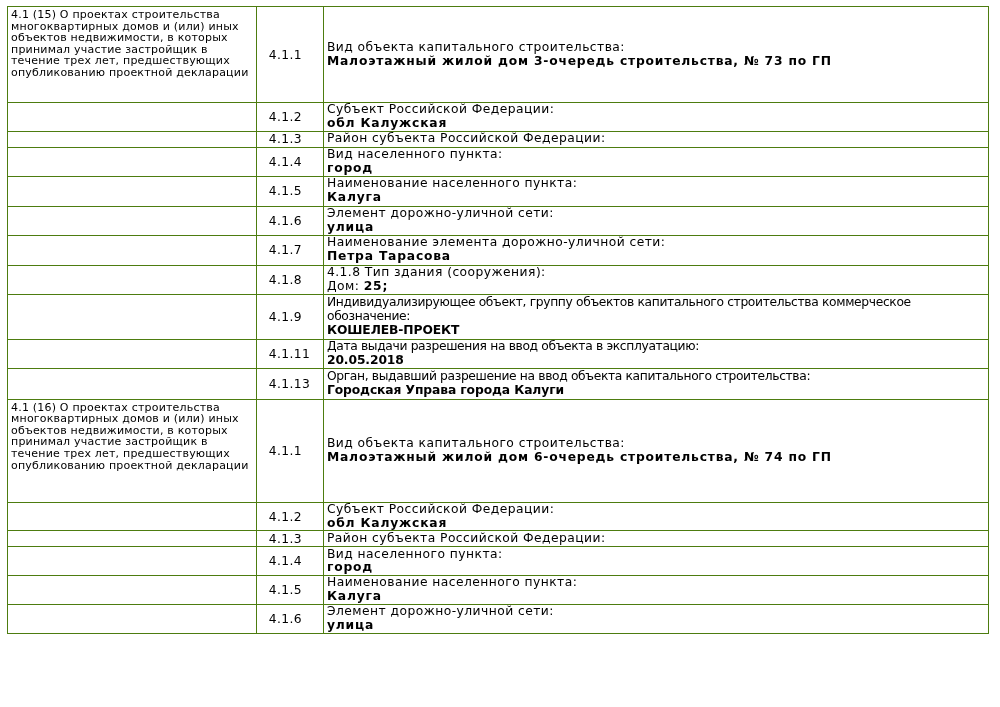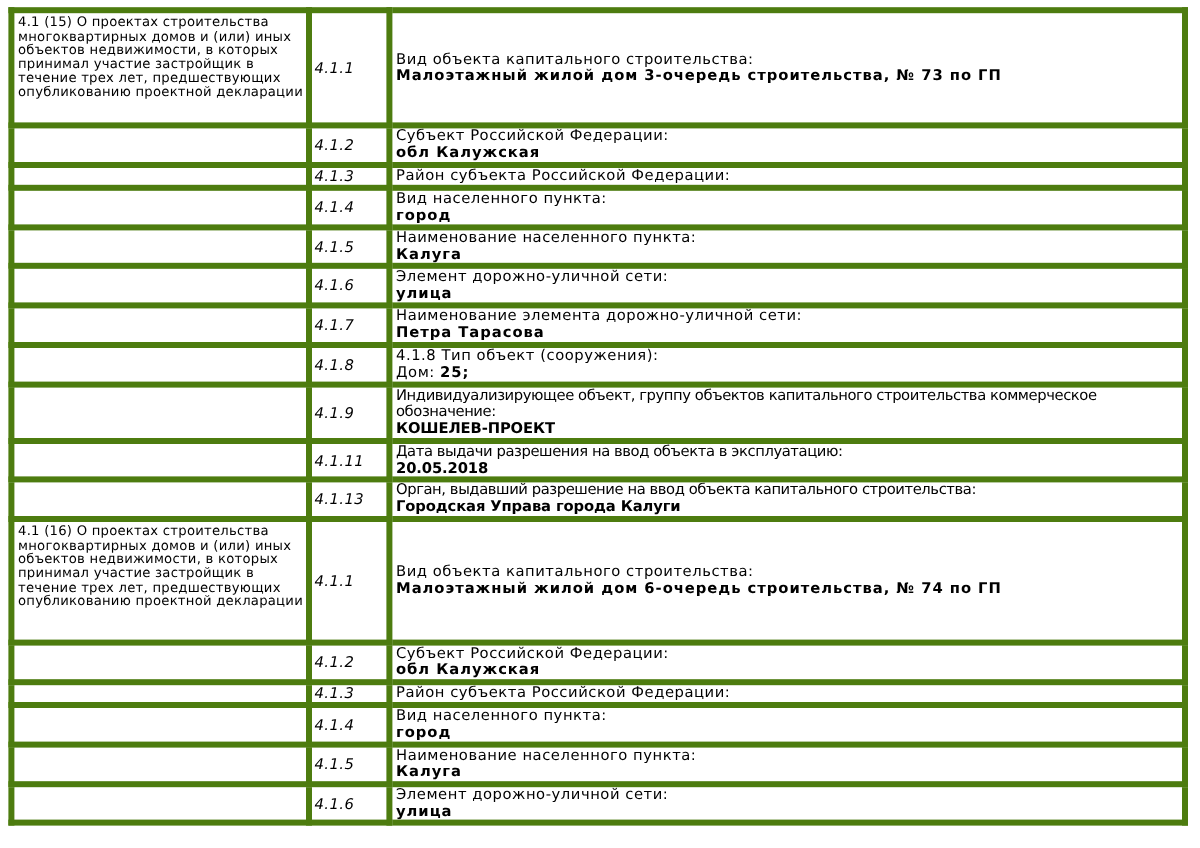--- a/index.html
+++ b/index.html
@@ -17,37 +17,36 @@
     height: 707px;
     overflow: hidden;
   }
   table.decl {
     border-collapse: collapse;
     table-layout: fixed;
     margin: 6px 0 0 7px;
     width: 982px;
   }
   td {
-    border: 5px solid #4d7c0f;
+    border: 1px solid #4d7c0f;
     padding: 0;
     vertical-align: middle;
     overflow: hidden;
   }
   td.c1 {
     font-size: 11px;
     line-height: 11.6px;
     letter-spacing: 0.2px;
     vertical-align: top;
     padding: 2px 2px 2px 3px;
   }
   td.c2 {
     font-size: 12.3px;
     letter-spacing: 0.4px;
-    padding-left: 2px;
-    font-style: italic;
+    padding-left: 12px;
   }
   td.c3 {
     font-size: 12.3px;
     line-height: 13.9px;
     letter-spacing: 0.45px;
     padding: 0 2px 0 3px;
   }
   td.c3 .lbl {
     font-weight: normal;
     overflow-wrap: anywhere;
@@ -132,21 +131,21 @@
           <td class="c2">4.1.7</td>
           <td class="c3">
             <div class="lbl">Наименование элемента дорожно-уличной сети:</div>
             <div class="val">Петра Тарасова</div>
           </td>
         </tr>
         <tr style="height: 29px;">
           <td class="c1"></td>
           <td class="c2">4.1.8</td>
           <td class="c3">
-            <div class="lbl">4.1.8 Тип объект (сооружения):</div>
+            <div class="lbl">4.1.8 Тип здания (сооружения):</div>
             <div class="val"><span class="vpre">Дом: </span><span>25;</span></div>
           </td>
         </tr>
         <tr style="height: 45px;">
           <td class="c1"></td>
           <td class="c2">4.1.9</td>
           <td class="c3 condensed">
             <div class="lbl">Индивидуализирующее объект, группу объектов капитального строительства коммерческое обозначение:</div>
             <div class="val">КОШЕЛЕВ-ПРОЕКТ</div>
           </td>

